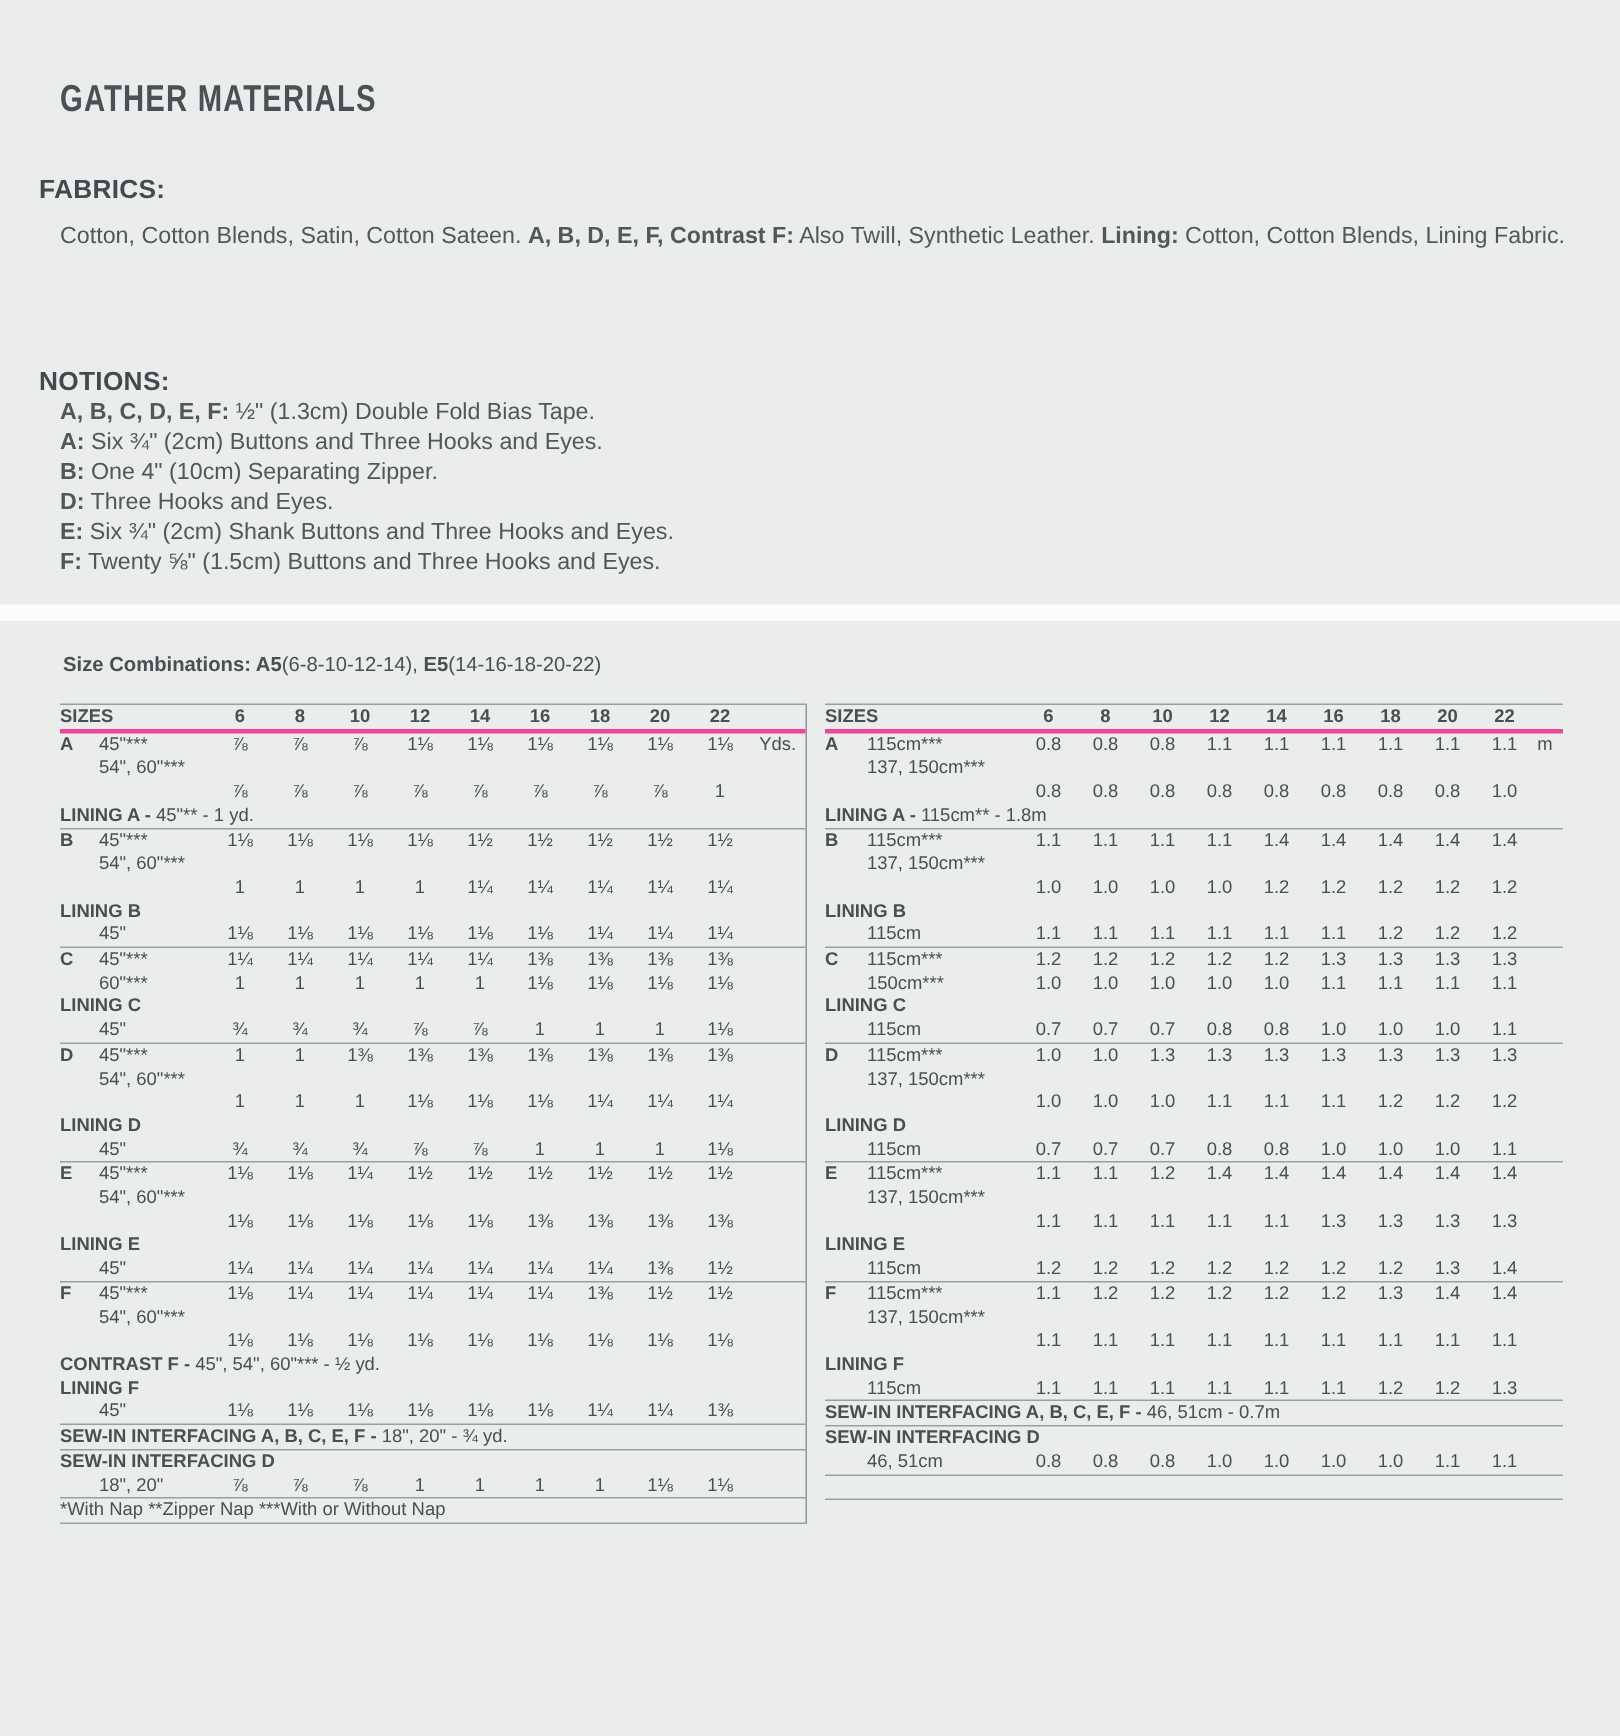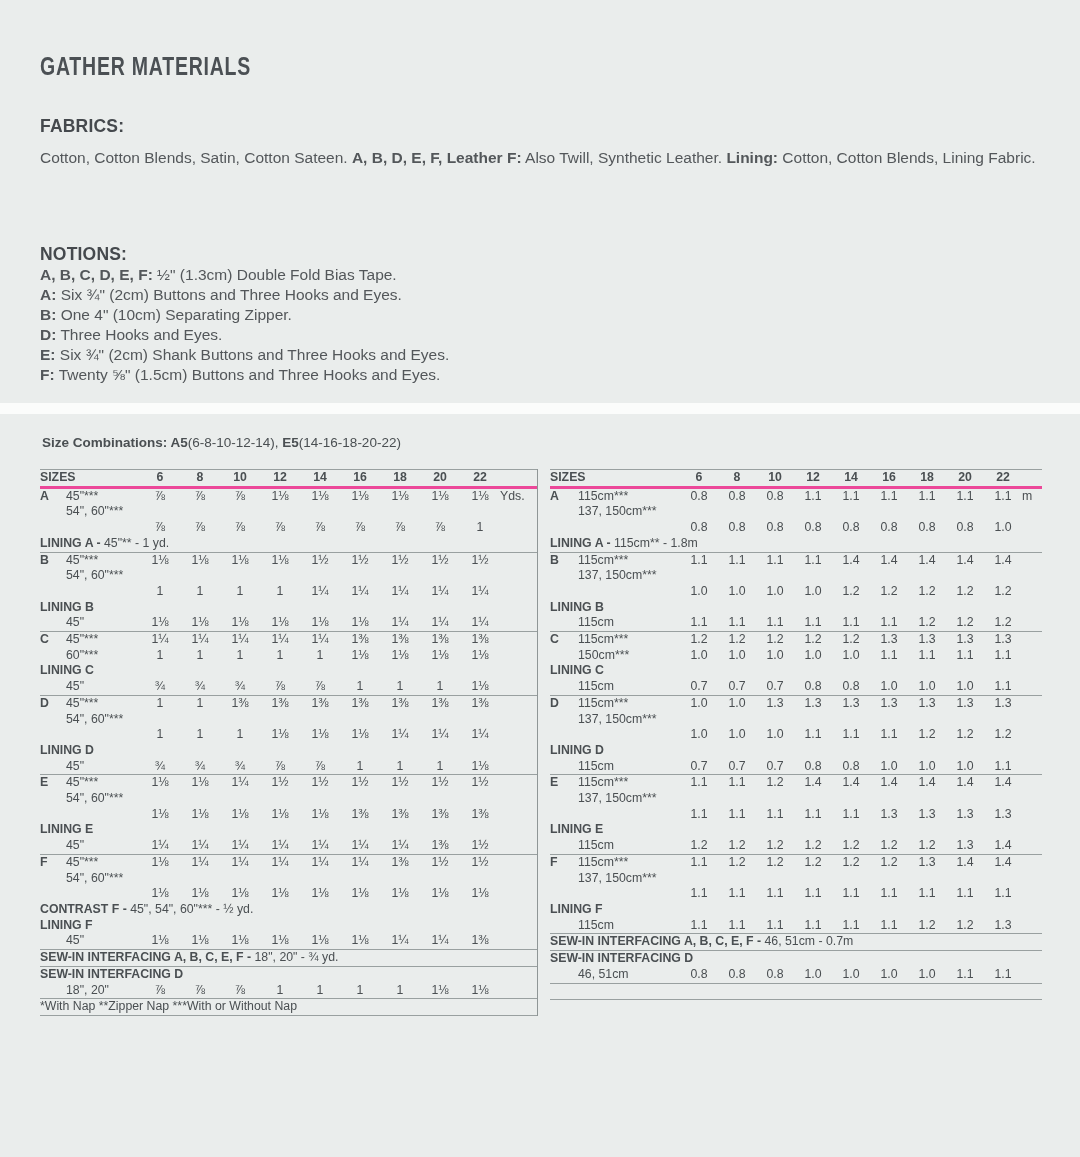--- a/index.html
+++ b/index.html
@@ -13,21 +13,21 @@
   .b{font-weight:bold;}
   
   .top-section{position:absolute;top:0;left:0;width:972px;height:403px;}
   .page-title{
     position:absolute;top:52px;left:40px;
     font-size:25px;font-weight:bold;letter-spacing:1px;
     color:#4b5054;white-space:nowrap;
     transform:scaleX(0.78);transform-origin:0 50%;
   }
   .sub-heading{
-    position:absolute;left:40px;
+    position:absolute;left:26px;
     font-size:17.5px;font-weight:bold;color:#45494d;letter-spacing:0.2px;
   }
   .fabrics-heading{top:116px;}
   .notions-heading{top:232px;margin-top:12px;}
   .fabrics-paragraph{
     position:absolute;top:147px;left:40px;width:1008px;
     font-size:15.5px;line-height:21px;
   }
   .notions-list{
     position:absolute;top:265px;left:40px;width:1000px;
@@ -50,29 +50,29 @@
     align-items:baseline;
   }
   .imperial .trow{grid-template-columns:26px 74px repeat(9,40px) 37px;}
   .metric  .trow{grid-template-columns:28px 102px repeat(9,38px) 16px;}
   .header-row{border-top:1px solid #99a0a0;border-bottom:3px solid #ec4899;}
   .rule{border-bottom:1px solid #99a0a0;}
   .c-span2{grid-column:1/3;}
   .c-full{grid-column:1/-1;}
   .c-label-wide{grid-column:2/-1;}
   .c-val{text-align:center;}
-  .c-unit{text-align:left;}
+  .c-unit{text-align:center;}
 </style>
 </head>
 <body>
 
 <div class="top-section">
   <div class="page-title">GATHER MATERIALS</div>
   <div class="sub-heading fabrics-heading">FABRICS:</div>
-  <div class="fabrics-paragraph"><span>Cotton, Cotton Blends, Satin, Cotton Sateen. </span><span class="b">A, B, D, E, F, Leather F:</span><span> Also Twill, Synthetic Leather. </span><span class="b">Lining:</span><span> Cotton, Cotton Blends, Lining Fabric.</span></div>
+  <div class="fabrics-paragraph"><span>Cotton, Cotton Blends, Satin, Cotton Sateen. </span><span class="b">A, B, D, E, F, Contrast F:</span><span> Also Twill, Synthetic Leather. </span><span class="b">Lining:</span><span> Cotton, Cotton Blends, Lining Fabric.</span></div>
   <div class="sub-heading notions-heading">NOTIONS:</div>
   <div class="notions-list">
       <div><span class="b">A, B, C, D, E, F:</span><span> ½" (1.3cm) Double Fold Bias Tape.</span></div>
       <div><span class="b">A:</span><span> Six ¾" (2cm) Buttons and Three Hooks and Eyes.</span></div>
       <div><span class="b">B:</span><span> One 4" (10cm) Separating Zipper.</span></div>
       <div><span class="b">D:</span><span> Three Hooks and Eyes.</span></div>
       <div><span class="b">E:</span><span> Six ¾" (2cm) Shank Buttons and Three Hooks and Eyes.</span></div>
       <div><span class="b">F:</span><span> Twenty ⅝" (1.5cm) Buttons and Three Hooks and Eyes.</span></div>
     </div>
 </div>

